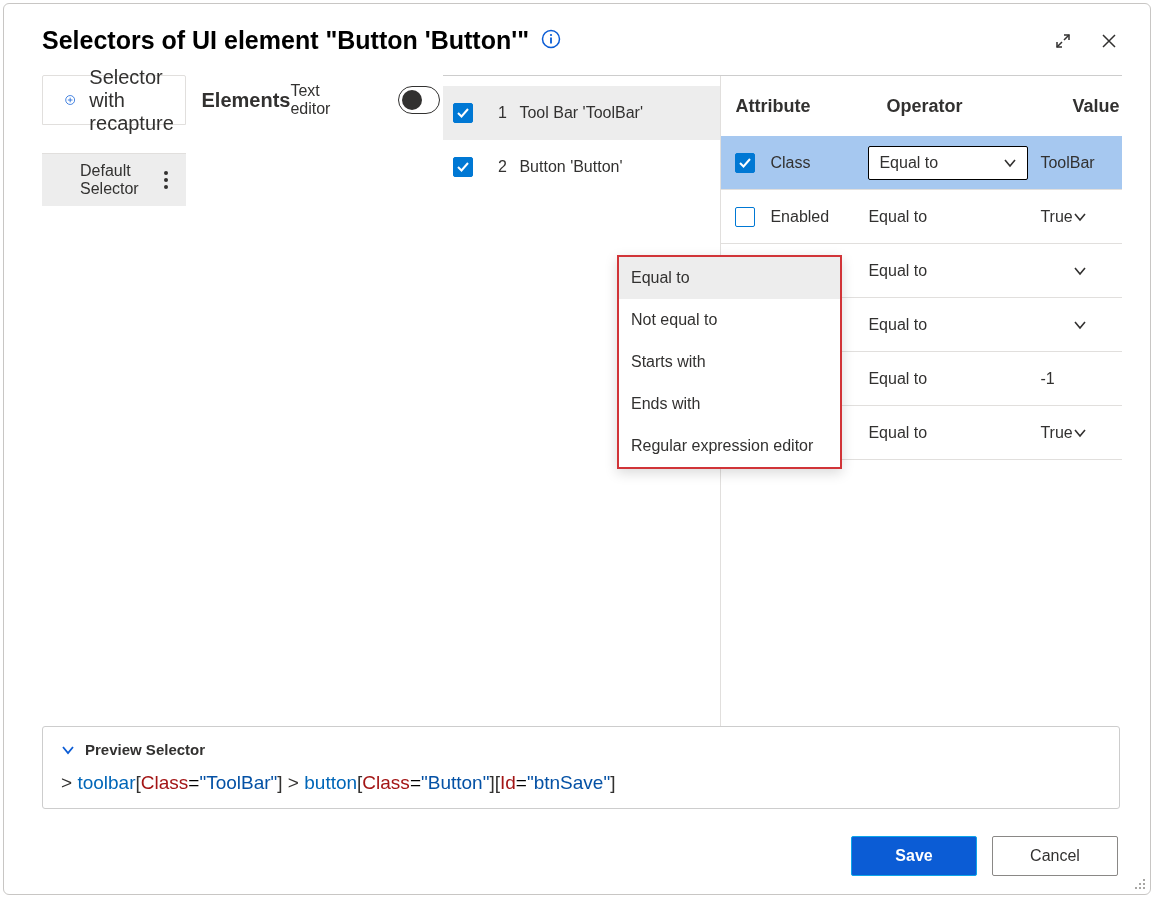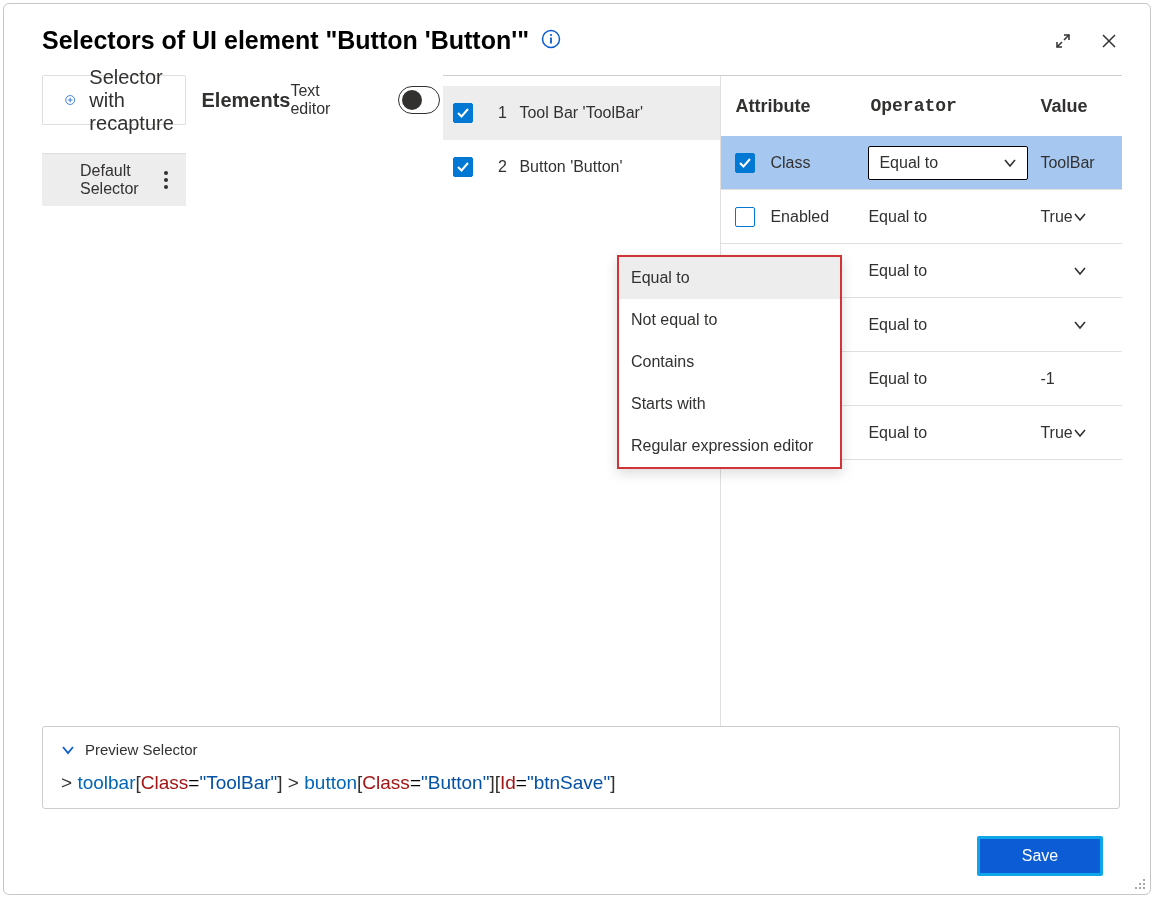--- a/index.html
+++ b/index.html
@@ -30,48 +30,48 @@
   .toggle-knob { width:20px; height:20px; background:#323130; border-radius:50%; }
   .main-split { display:flex; flex:1; border-top:1px solid #cdcdcd; min-height:0; }
   .elements-col { width: 277px; padding-top:10px; }
   .el-row { display:flex; align-items:center; height:54px; padding-left:10px; font-size:16px;}
   .el-row.sel { background:#ededed; }
   .chk { width:20px; height:20px; border:1.5px solid #0078d4; border-radius:2px; background:#0078d4; display:flex; align-items:center; justify-content:center; margin-right:18px; flex-shrink:0;}
   .chk svg{width:14px;height:14px;}
   .chk.empty{background:#fff;}
   .el-idx { width:22px; text-align:center; margin-right:6px; }
   .attrs-col { flex:1; border-left:1px solid #e1dfdd; padding-left:0; display:flex; flex-direction:column; min-height:0;}
-  .attrs-head { display:flex; height:60px; align-items:center; padding-left:14px; font-size:18px; font-weight:600;}
+  .attrs-head { display:flex; height:60px; align-items:center; padding-left:14px; font-size:18px; font-weight:600;gap:16px;}
   .col-attr{ width:135px; }
-  .col-op { width:170px;font-family:Liberation Mono, monospace; }
+  .col-op { width:170px; }
   .col-val { flex:1; }
   .attr-row { display:flex; align-items:center; height:54px; padding-left:14px; font-size:16px; border-bottom:1px solid #e1dfdd;}
   .attr-row.active { background:#a6c8f0; }
   .attr-row .chk{margin-right:15px;}
   .attr-name { width:98px; }
   .op-select { width:160px; height:34px; border:1.5px solid #000; border-radius:2px; display:flex; align-items:center; padding:0 10px; background:#fff; font-size:16px;}
   .op-select .chev{ margin-left:auto; }
   .op-text { width:160px; }
   .val-cell { flex:1; padding-left:12px; display:flex; align-items:center;}
   .val-chev{ margin-left:auto; margin-right:35px; }
   .dropdown { position:absolute; left:613px; top:251px; width:225px; background:#fff; border:2px solid #d13438; z-index:5; box-shadow: 0 4px 12px rgba(0,0,0,0.15);}
   .dd-item{ height:42px; display:flex; align-items:center; padding-left:12px; font-size:16px;}
   .dd-item.hl{ background:#ededed;}
   .preview { margin: 0 30px 15px 38px; border:1px solid #cdcdcd; border-radius:3px; padding:14px 18px; }
-  .preview-head { display:flex; align-items:center; font-size:15px; }
+  .preview-head { display:flex; align-items:center; font-size:15px;font-weight:bold; }
   .preview-head svg{margin-right:10px;}
   .sel-str { margin-top:14px; font-size:19px; font-family:"Segoe UI",sans-serif; white-space:nowrap; overflow:hidden;}
   .sel-str .p{color:#323130;}
   .sel-str .tag{color:#0066b8;}
   .sel-str .br{color:#a31515;}
   .sel-str .op{color:#000;}
   .sel-str .str{color:#0451a5;}
   .footer { display:flex; justify-content:flex-end; padding: 12px 32px 18px 0; }
   .btn { height:40px; padding: 0 30px; font-size:16px; border-radius:2px; display:flex; align-items:center; justify-content:center; cursor:pointer; min-width:126px;}
-  .btn-primary{ background:#0b5cd5; color:#fff; border:3px solid #0ea5e9; font-weight:400; margin-right:15px;margin-left:35px;}
+  .btn-primary{ background:#0b5cd5; color:#fff; border:1px solid #0ea5e9; font-weight:700; margin-right:15px;margin-left:35px;}
   .btn-sec{ background:#fff; border:1px solid #8a8886; }
   .resize-grip{position:absolute; right:3px; bottom:3px; width:14px;height:14px;}
   .chevd{width:14px;height:14px;}
 </style>
 </head>
 <body>
 
 <div class="dialog">
 
   <div class="titlebar">
@@ -235,39 +235,40 @@
           </div>
 
         </div>
       </div>
     </div>
   </div>
 
   <div class="dropdown">
     <div class="dd-item hl">Equal to</div>
     <div class="dd-item">Not equal to</div>
-    <div class="dd-item">Contains</div>
     <div class="dd-item">Starts with</div>
+    <div class="dd-item">Ends with</div>
     <div class="dd-item">Regular expression editor</div>
   </div>
 
   <div class="preview">
     <div class="preview-head">
       <svg width="14" height="14" viewBox="0 0 14 14">
           <path d="M2 4 L7 10 L12 4" stroke="#0b5cd5" stroke-width="1.8" fill="none"></path>
         </svg>
       <span>Preview Selector</span>
     </div>
     <div class="sel-str">
       <span class="p">&gt; </span><span class="tag">toolbar</span><span class="p">[</span><span class="br">Class</span><span class="op">=</span><span class="str">"ToolBar"</span><span class="p">]</span><span class="p"> &gt; </span><span class="tag">button</span><span class="p">[</span><span class="br">Class</span><span class="op">=</span><span class="str">"Button"</span><span class="p">]</span><span class="p">[</span><span class="br">Id</span><span class="op">=</span><span class="str">"btnSave"</span><span class="p">]</span>
     </div>
   </div>
 
   <div class="footer">
     <div class="btn btn-primary">Save</div>
+    <div class="btn btn-sec">Cancel</div>
   </div>
 
   <svg class="resize-grip" viewBox="0 0 14 14">
     <circle cx="11" cy="3" r="1" fill="#8a8886"></circle>
       <circle cx="7" cy="7" r="1" fill="#8a8886"></circle>
       <circle cx="11" cy="7" r="1" fill="#8a8886"></circle>
       <circle cx="3" cy="11" r="1" fill="#8a8886"></circle>
       <circle cx="7" cy="11" r="1" fill="#8a8886"></circle>
       <circle cx="11" cy="11" r="1" fill="#8a8886"></circle>
   </svg>

